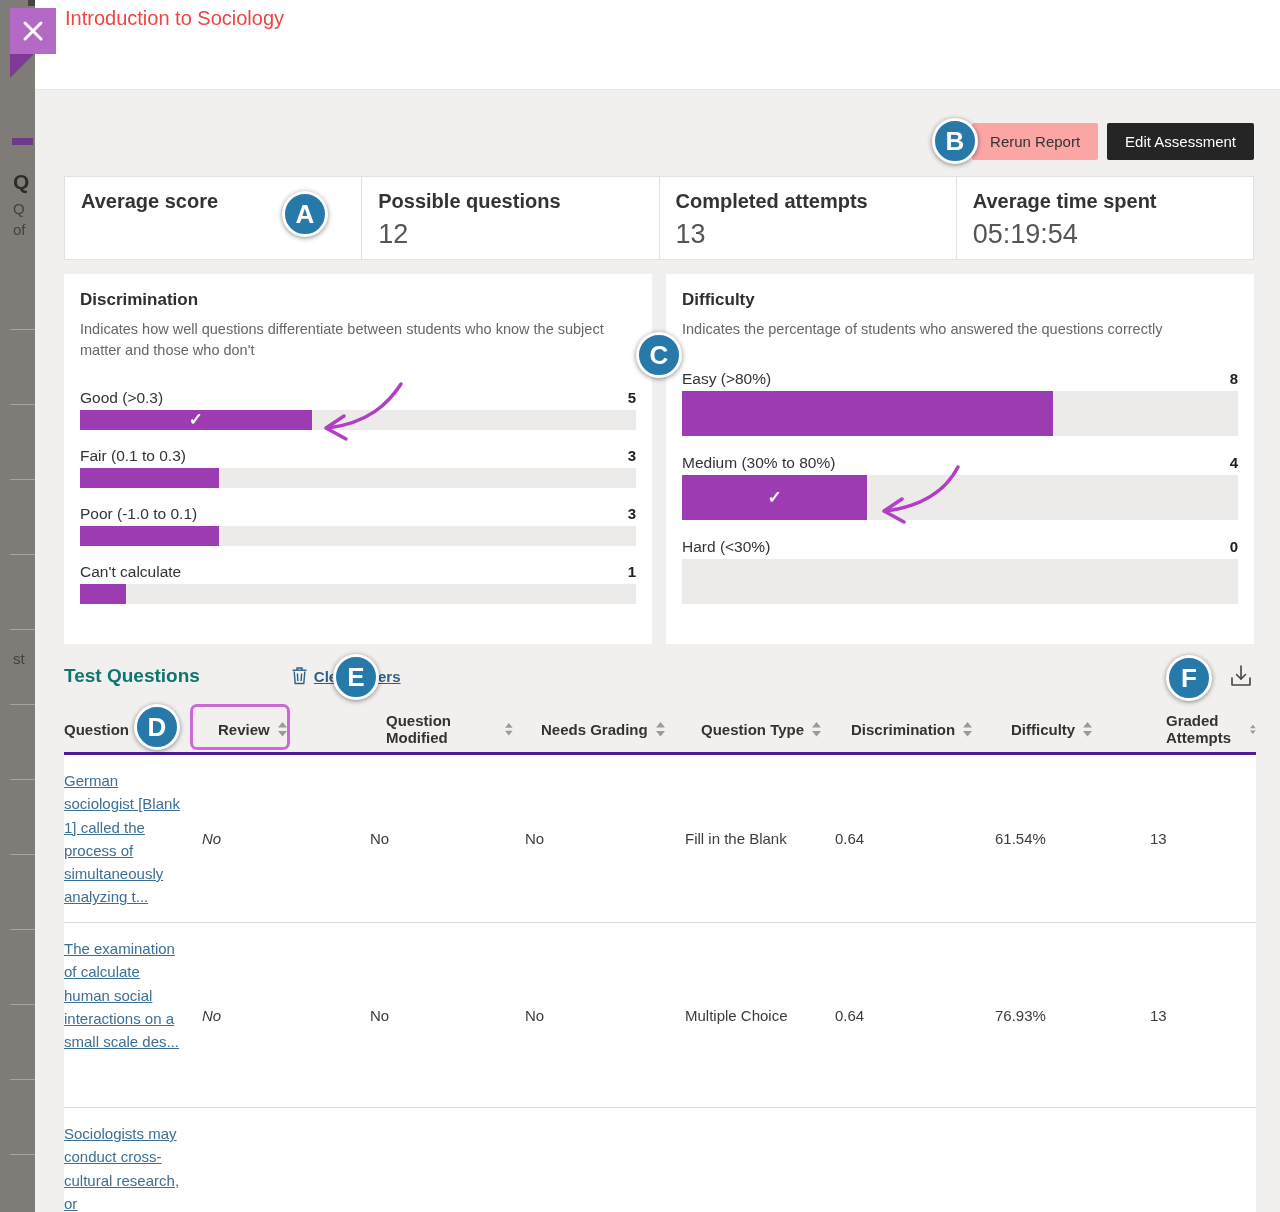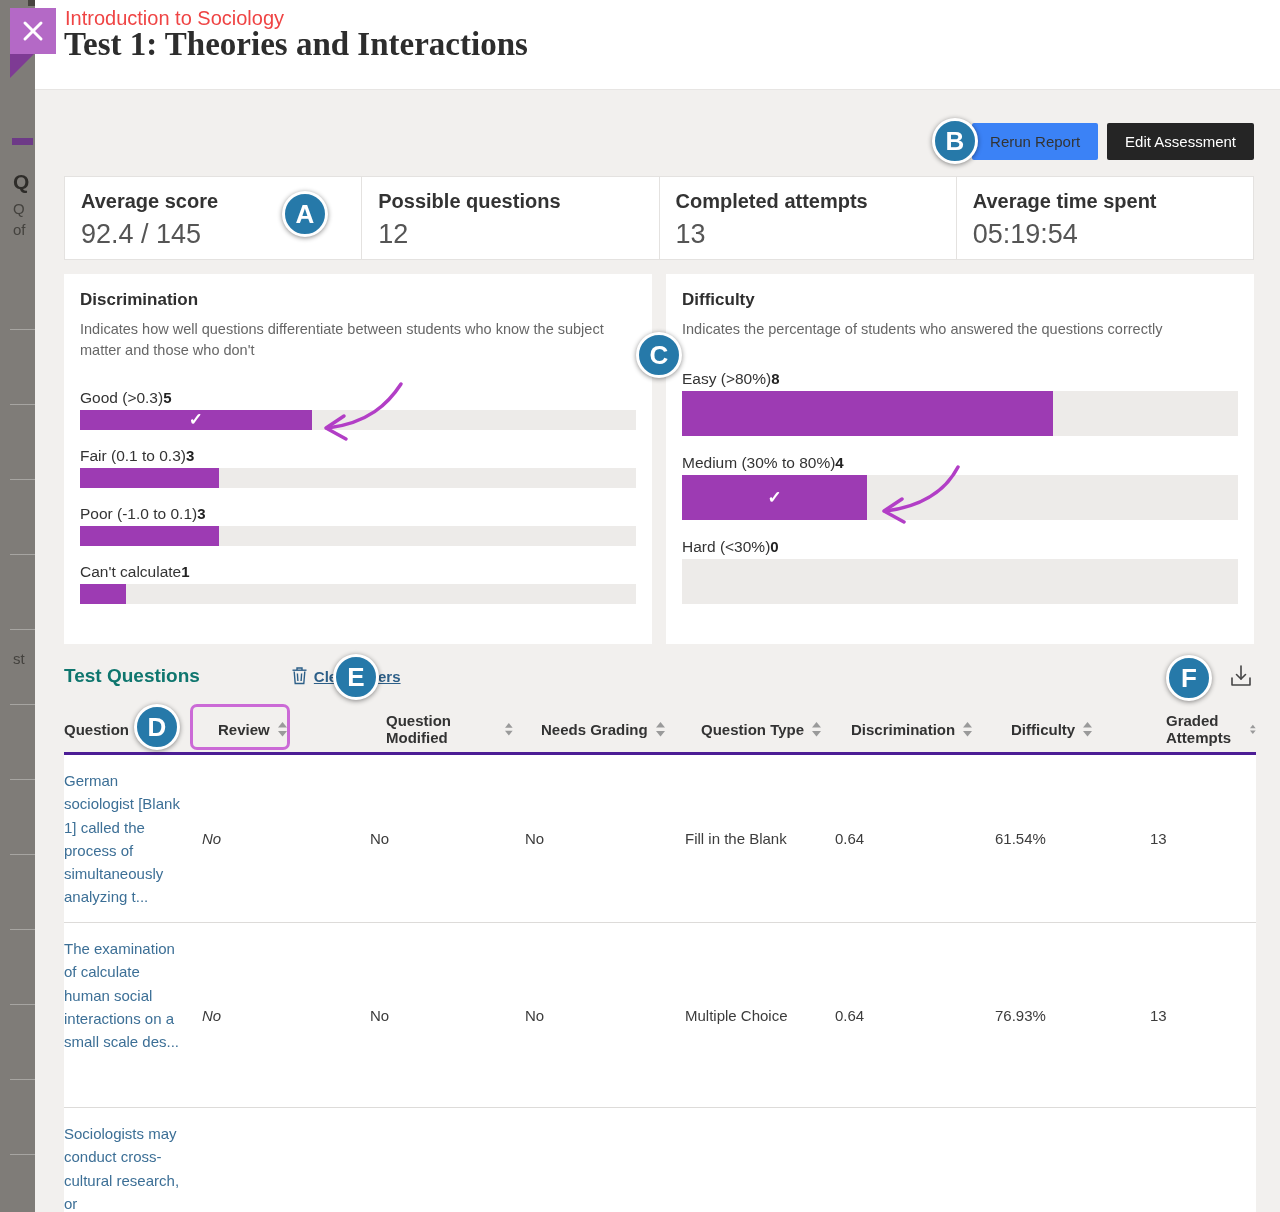--- a/index.html
+++ b/index.html
@@ -26,41 +26,41 @@
   .close-btn { position:absolute; left:10px; top:8px; width:46px; height:46px; background:#b469c6; border:none; cursor:pointer; z-index:40; display:flex; align-items:center; justify-content:center; }
   .close-tail { position:absolute; left:10px; top:54px; width:0; height:0; z-index:39;
     border-left:24px solid #7e3b94; border-bottom:24px solid transparent; }
 
   
   .summary-head { position:absolute; left:29px; top:130px; display:flex; align-items:baseline; }
   .h2 { font-size:19px; font-weight:bold; color:#2f2f2f; }
   .analysis-note { font-size:15px; color:#4a4a4a; margin-left:7px; }
   .head-buttons { position:absolute; right:26px; top:123px; display:flex; gap:9px; }
   .btn { height:37px; padding:0 18px; font-size:15px; border:none; border-radius:2px; cursor:pointer; font-family:"Liberation Sans", sans-serif; }
-  .btn-rerun { background:#3b82f6; color:#333; }
+  .btn-rerun { background:#fca5a5; color:#333; }
   .btn-edit { background:#252525; color:#fff; }
 
   
   .cards { position:absolute; left:29px; top:176px; width:1190px; height:84px; display:flex; background:#fff; border:1px solid #e4e2e0; }
   .card { flex:1 1 0; padding:13px 0 0 16px; border-right:1px solid #e4e2e0; }
   .card:last-child { border-right:none; }
   .card-label { font-size:20px; font-weight:600; color:#333; }
   .card-value { font-size:27px; color:#555; margin-top:6px; }
 
   
   .apanel { position:absolute; top:274px; width:588px; height:370px; background:#fff; padding:16px 16px 0 16px; }
   .apanel.left { left:29px; }
   .apanel.right { left:631px; }
   .apanel-title { font-size:17px; font-weight:bold; color:#2f2f2f; }
   .apanel-desc { font-size:14.5px; color:#666; line-height:1.45; margin-top:9px; max-width:552px; }
   .bars { margin-top:28px; }
   .bars.tall { margin-top:30px; }
   .bar-group { margin-bottom:17px; }
   .bars.tall .bar-group { margin-bottom:18px; }
-  .bar-head { display:flex; align-items:baseline; margin-bottom:3px; }
+  .bar-head { display:flex; justify-content:space-between; align-items:baseline; margin-bottom:3px; }
   .bar-label { font-size:15.5px; color:#333; }
   .bar-count { font-size:15px; font-weight:bold; color:#222; }
   .bar-track { position:relative; width:100%; height:20px; background:#edebe9; }
   .bars.tall .bar-track { height:45px; }
   .bar-fill { position:relative; height:100%; background:#9d3bb3; }
   .bar-check { position:absolute; top:50%; left:50%; transform:translate(-50%,-54%); color:#fff; font-size:17px; font-weight:bold; }
 
   
   .tq-head { position:absolute; left:29px; top:665px; display:flex; align-items:center; }
   .tq-title { font-size:19px; font-weight:bold; color:#0f766e; }
@@ -71,21 +71,21 @@
   
   .qtable { position:absolute; left:29px; top:706px; width:1192px; }
   .t-grid { display:grid; grid-template-columns:126px 168px 155px 160px 150px 160px 155px 118px; }
   .t-headrow { border-bottom:3px solid #4c1d95; }
   .t-hcell { display:flex; align-items:center; gap:8px; height:46px; font-size:15px; font-weight:600; color:#333; padding-left:28px; cursor:pointer; }
   .t-hcell:first-child { padding-left:0; }
   .t-row { background:#fff; border-bottom:1px solid #dddbd9; align-items:center; }
   .t-cell { font-size:15px; color:#3c3c3c; padding-left:12px; }
   .t-cell.qcell { align-self:start; padding:14px 6px 12px 0; }
   .t-cell.italic { font-style:italic; }
-  .q-link { font-size:15px; color:#3c6f96; line-height:1.55; cursor:pointer; }
+  .q-link { font-size:15px; color:#3c6f96; text-decoration:underline; line-height:1.55; cursor:pointer; }
 
   
   .badge { position:absolute; width:46px; height:46px; border-radius:50%; background:#2679a9; border:3px solid #fff;
     box-shadow:0 1px 5px rgba(0,0,0,.45); color:#fff; font-size:26px; font-weight:bold; display:flex; align-items:center; justify-content:center; z-index:30; }
   .badge-a { left:282px; top:191px; } .badge-b { left:932px; top:118px; } .badge-c { left:636px; top:332px; }
   .badge-d { left:134px; top:704px; } .badge-e { left:333px; top:654px; } .badge-f { left:1166px; top:655px; }
 
   .review-box { position:absolute; left:190px; top:704px; width:100px; height:46px; border:3px solid #cb6ad6; border-radius:7px; z-index:25; }
   .arrows { position:absolute; left:0; top:0; width:1280px; height:1212px; z-index:20; pointer-events:none; }
 </style>
@@ -100,32 +100,30 @@
     <div class="frag big" style="top:170px;">Q</div>
     <div class="frag" style="top:200px;">Q</div>
     <div class="frag" style="top:221px;">of</div>
     <div class="frag" style="top:650px;">st</div>
     <div class="lines"></div>
   </div>
 
   <div class="panel">
     <div class="panel-header">
       <div class="breadcrumb">Introduction to Sociology</div>
-      <h1 class="page-title">Test 1: Theories and Interactions</h1>
     </div>
 
     <div class="head-buttons">
       <button class="btn btn-rerun">Rerun Report</button>
       <button class="btn btn-edit">Edit Assessment</button>
     </div>
 
     <div class="cards">
         <div class="card">
           <div class="card-label">Average score</div>
-          <div class="card-value">92.4 / 145</div>
         </div>
         <div class="card">
           <div class="card-label">Possible questions</div>
           <div class="card-value">12</div>
         </div>
         <div class="card">
           <div class="card-label">Completed attempts</div>
           <div class="card-value">13</div>
         </div>
         <div class="card">

